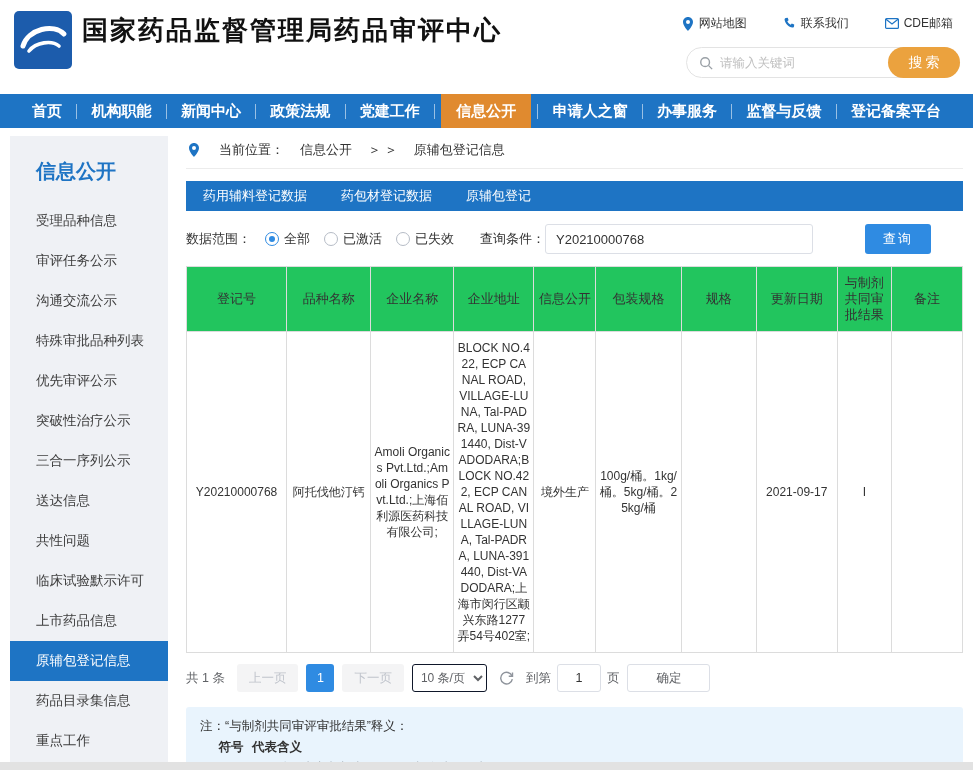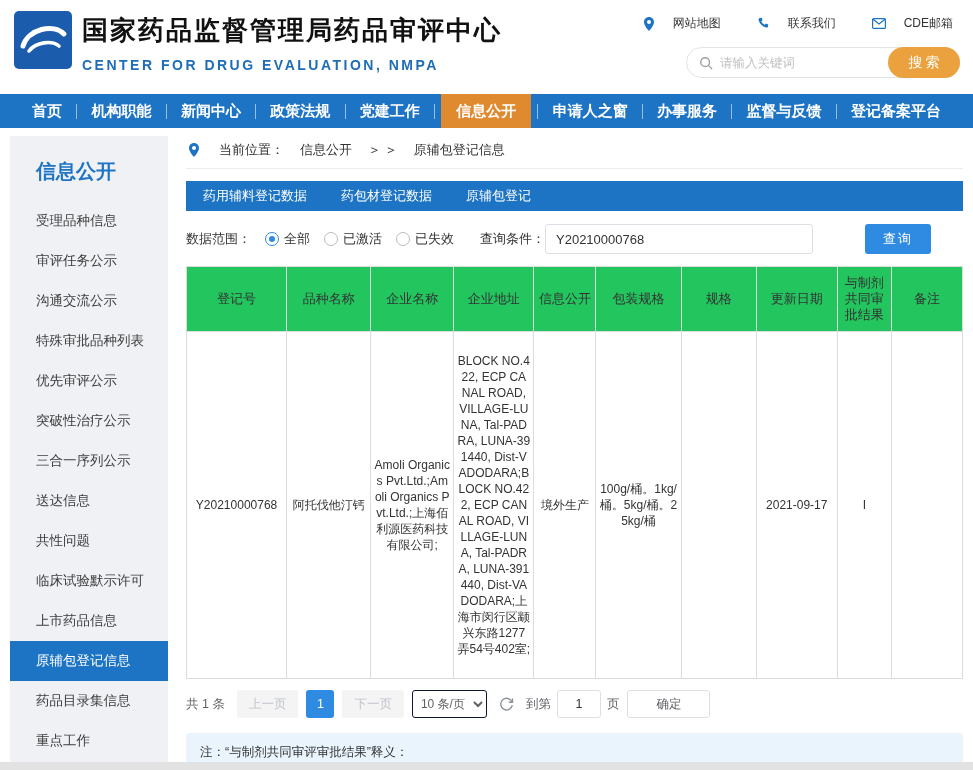--- a/index.html
+++ b/index.html
@@ -9,21 +9,21 @@
     font-family: "Liberation Sans", "DejaVu Sans", sans-serif; color: #333;
   }
 
   
   .site-header { position: relative; height: 94px; background: #fff; }
   .logo { position: absolute; left: 14px; top: 11px; line-height: 0; }
   .brand { position: absolute; left: 82px; top: 13px; }
   .brand-title { font-size: 26px; font-weight: bold; color: #111; letter-spacing: 2px; white-space: nowrap; }
   .brand-sub { margin-top: 9px; font-size: 14px; font-weight: bold; color: #1e6db6; letter-spacing: 2.5px; white-space: nowrap; }
   .quick-links { position: absolute; right: 20px; top: 15px; display: flex; gap: 36px; }
-  .quick-link { display: flex; align-items: center; gap: 18px; font-size: 12px; color: #333; cursor: pointer; white-space: nowrap; }
+  .quick-link { display: flex; align-items: center; gap: 5px; font-size: 12px; color: #333; cursor: pointer; white-space: nowrap; }
   .ql-icon, .pin, .mag, .refresh { display: inline-flex; line-height: 0; }
   .searchbar { position: absolute; right: 13px; top: 47px; width: 274px; height: 31px; border: 1px solid #e3e3e3; border-radius: 16px; display: flex; align-items: center; background: #fff; }
   .mag { margin: 0 7px 0 12px; }
   .search-input { flex: 1; min-width: 0; border: 0; outline: 0; font-size: 12.5px; color: #333; background: transparent; font-family: inherit; }
   .search-input::placeholder { color: #c0c0c0; }
   .search-btn { flex: none; width: 72px; height: 31px; margin-right: -1px; border: 0; border-radius: 16px; background: #eba23e; color: #fff; font-size: 14px; letter-spacing: 3px; padding-left: 3px; cursor: pointer; font-family: inherit; }
 
   
   .main-nav { height: 34px; background: #1e74c4; display: flex; align-items: center; justify-content: space-between; padding: 0 24px; }
   .nav-item { height: 34px; line-height: 34px; padding: 0 8px; color: #fff; font-size: 15px; font-weight: bold; white-space: nowrap; cursor: pointer; }
@@ -54,21 +54,21 @@
   .rb { width: 14px; height: 14px; border: 1px solid #b6bcc6; border-radius: 50%; background: #fff; margin-right: 5px; position: relative; flex: none; }
   .rb.checked { border-color: #2f8be2; }
   .rb.checked::after { content: ""; position: absolute; left: 3px; top: 3px; width: 6px; height: 6px; border-radius: 50%; background: #2f8be2; }
   .query-label { margin-left: 26px; }
   .query-input { width: 268px; height: 30px; border: 1px solid #dcdfe6; border-radius: 3px; padding: 0 10px; font-size: 13px; color: #333; outline: 0; font-family: inherit; }
   .query-btn { margin-left: 52px; width: 66px; height: 30px; border: 0; border-radius: 3px; background: #2f8be2; color: #fff; font-size: 13px; letter-spacing: 2px; cursor: pointer; font-family: inherit; }
 
   
   .data { width: 100%; border-collapse: collapse; table-layout: fixed; margin-top: 2px; }
   .data th { border: 1px solid #dcdcdc; background: #22c55e; padding: 8px 3px; font-size: 13px; font-weight: normal; color: #333; line-height: 16px; word-break: break-all; }
-  .data td { border: 1px solid #dcdcdc; padding: 21px 3px; font-size: 12px; color: #333; text-align: center; vertical-align: middle; word-break: break-all; line-height: 16px; }
+  .data td { border: 1px solid #dcdcdc; padding: 8px 3px; font-size: 12px; color: #333; text-align: center; vertical-align: middle; word-break: break-all; line-height: 16px; }
 
   
   .pager { display: flex; align-items: center; margin-top: 11px; font-size: 12.5px; color: #606266; }
   .pg-total { margin-right: 12px; }
   .pg-btn { background: #f4f4f5; color: #c0c4cc; height: 28px; line-height: 28px; padding: 0 12px; border-radius: 3px; margin-right: 8px; cursor: pointer; }
   .pg-num { background: #2f8be2; color: #fff; min-width: 28px; height: 28px; line-height: 28px; text-align: center; border-radius: 3px; margin-right: 8px; cursor: pointer; }
   .pg-select { height: 28px; border: 1px solid #0f172a; border-radius: 3px; background: #fff; color: #606266; font-size: 12px; padding: 0 4px; margin-right: 12px; font-family: inherit; outline: 0; }
   .refresh { margin-right: 12px; cursor: pointer; }
   .goto-input { width: 44px; height: 28px; border: 1px solid #dcdfe6; border-radius: 3px; text-align: center; font-size: 12.5px; color: #333; margin: 0 6px; outline: 0; font-family: inherit; }
   .confirm-btn { height: 28px; padding: 0 28px; margin-left: 8px; background: #fff; border: 1px solid #dcdfe6; border-radius: 3px; color: #606266; font-size: 12.5px; cursor: pointer; font-family: inherit; }
@@ -89,21 +89,20 @@
   <header class="site-header">
     <div class="logo">
       <svg width="58" height="58" viewBox="0 0 58 58">
         <rect width="58" height="58" rx="5" fill="#1c5cac"></rect>
         <path d="M9 35 C14 18 40 12 50 23" fill="none" stroke="#fff" stroke-width="5" stroke-linecap="round"></path>
         <path d="M15 40 C22 31 38 29 45 35" fill="none" stroke="#fff" stroke-width="3.6" stroke-linecap="round"></path>
       </svg>
     </div>
     <div class="brand">
       <div class="brand-title">国家药品监督管理局药品审评中心</div>
-      <div class="brand-sub">CENTER FOR DRUG EVALUATION, NMPA</div>
     </div>
     <div class="quick-links">
       <span class="quick-link">
         <span class="ql-icon">
           <svg width="12" height="14" viewBox="0 0 12 14">
               <path d="M6 0C3.2 0 1 2.2 1 5c0 3.7 5 9 5 9s5-5.3 5-9c0-2.8-2.2-5-5-5zm0 7A2 2 0 1 1 6 3a2 2 0 0 1 0 4z" fill="#1e74c4"></path>
             </svg>
         </span>
         <span>网站地图</span>
       </span>

